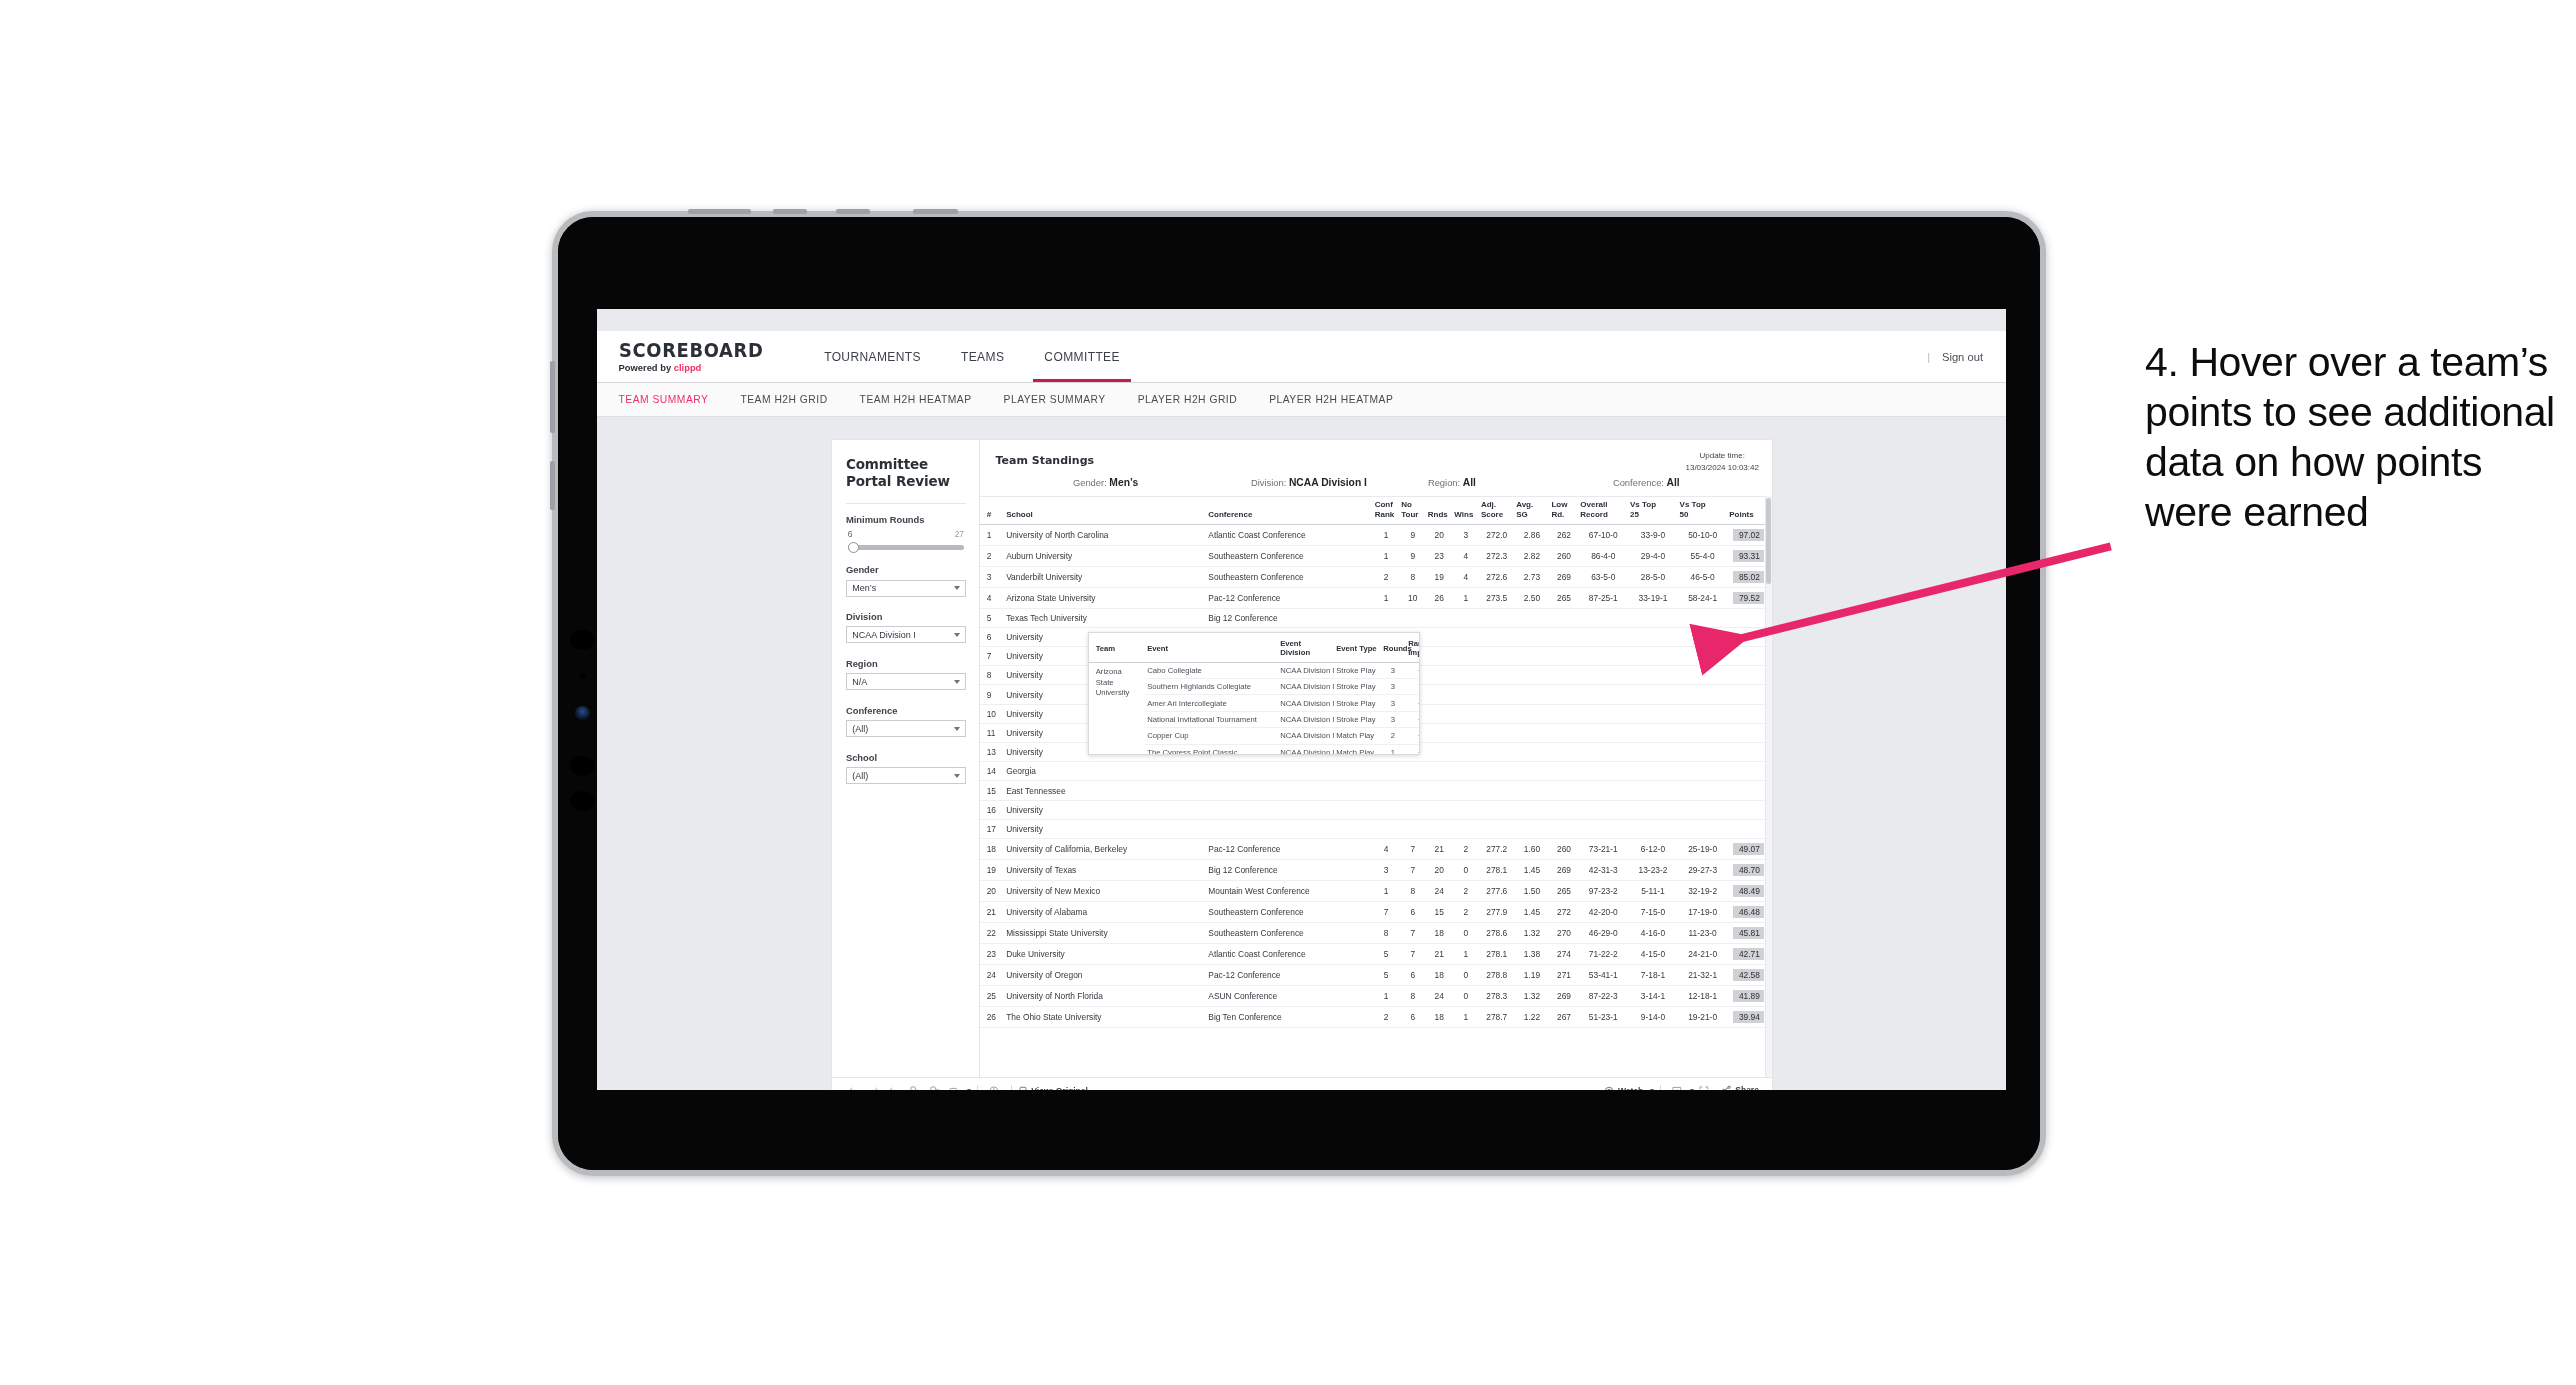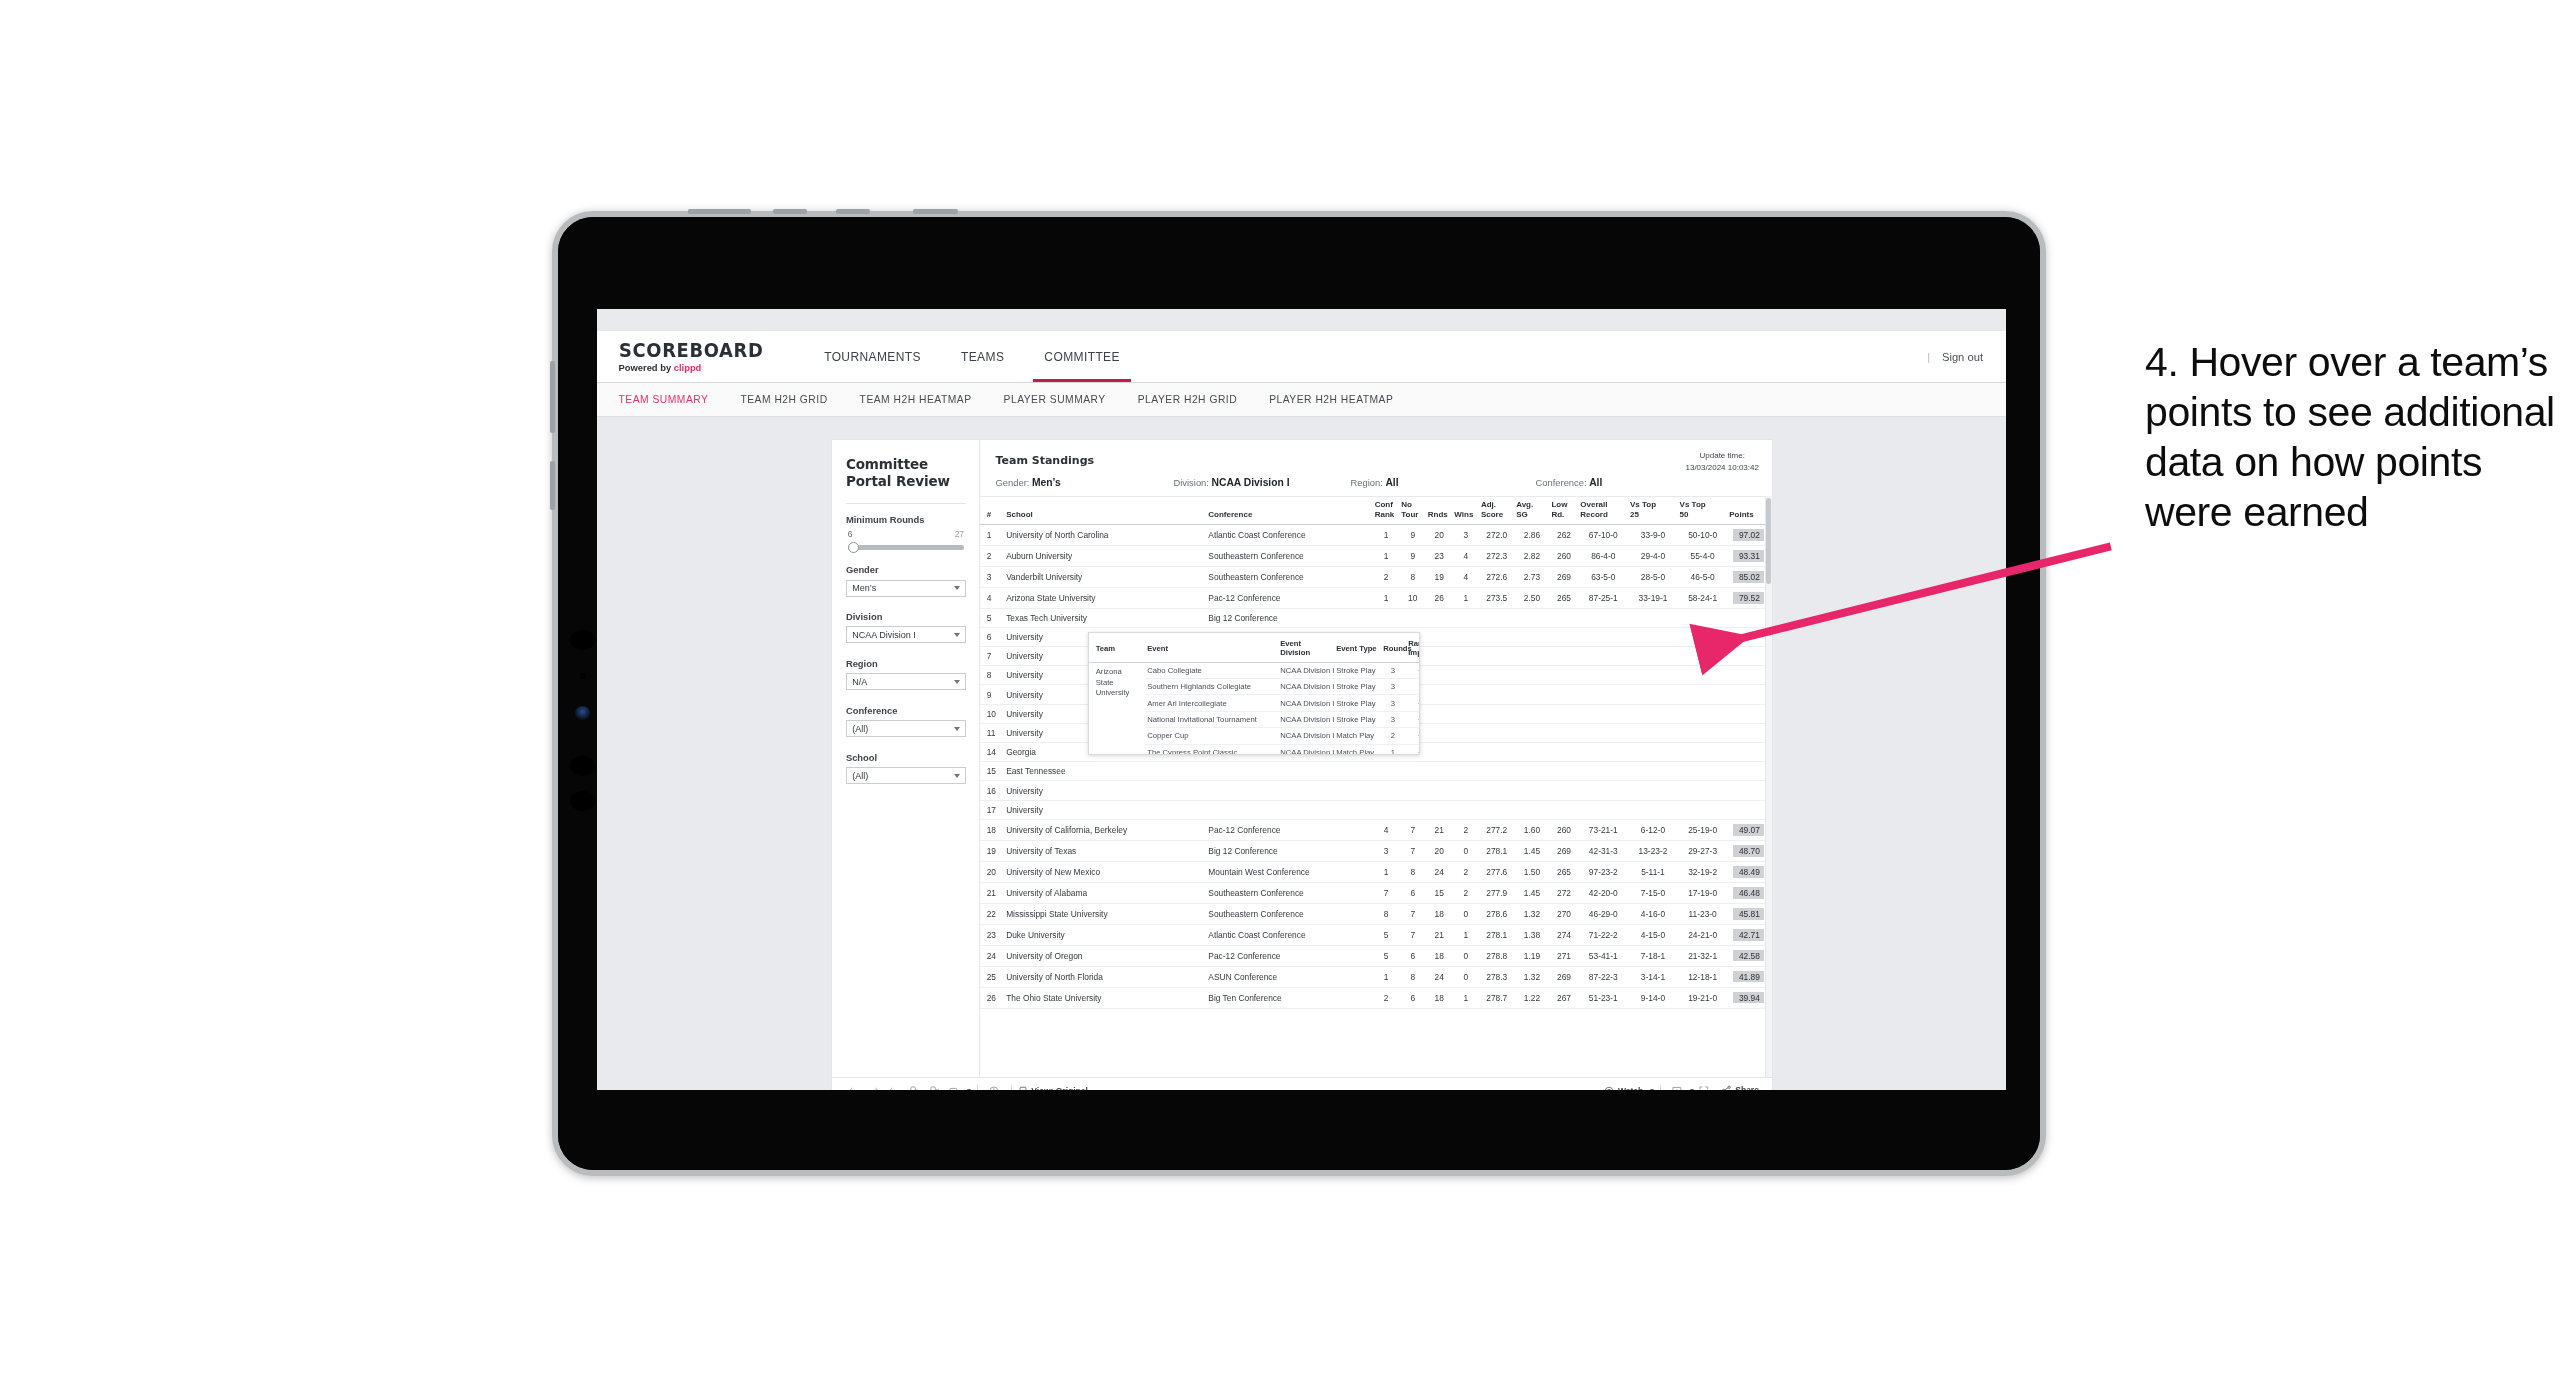--- a/index.html
+++ b/index.html
@@ -148,21 +148,21 @@
   .content { flex:1; min-width:0; display:flex; flex-direction:column; position:relative; }
   .content-head { padding: 14.4px 14.4px 0 16px; position:relative; }
   .stand-title {
     font-family:"DejaVu Sans", sans-serif;
     font-weight:700; font-size:11px; color:#2b3037;
   }
   .update-box {
     position:absolute; right:12.6px; top:10.8px; text-align:center;
     font-size:8px; color:#3f444b; line-height:1.42;
   }
-  .filters-row { display:flex; margin-top: 10px; font-size:9.4px; color:#6b7077; }
+  .filters-row { display:flex; margin-top: 10px; font-size:9.4px; color:#6b7077;justify-content:center; }
   .fr-item { margin-right:0; }
   .fr-item .v { color:#22262c; font-weight:700; font-size:10.3px; }
   .fr-1 { width:178px; }
   .fr-2 { width:177px; }
   .fr-3 { width:185px; }
 
   
   .tbl-scroll { flex:1; overflow:hidden; position:relative; margin-top: 8px; }
   table.standings { width:100%; border-collapse:collapse; table-layout:fixed; }
   table.standings th {
@@ -556,20 +556,36 @@
                           <td class="c-num3"></td>
                           <td class="c-num3"></td>
                           <td class="c-low"></td>
                           <td class="c-rec"></td>
                           <td class="c-t25"></td>
                           <td class="c-t50"></td>
                           <td class="c-pts pts-cell"></td>
                         </tr>
                         <tr>
                           <td class="c-rank">11</td>
+                          <td class="c-school">University</td>
+                          <td class="c-conf"></td>
+                          <td class="c-num"></td>
+                          <td class="c-num"></td>
+                          <td class="c-num"></td>
+                          <td class="c-num"></td>
+                          <td class="c-num3"></td>
+                          <td class="c-num3"></td>
+                          <td class="c-low"></td>
+                          <td class="c-rec"></td>
+                          <td class="c-t25"></td>
+                          <td class="c-t50"></td>
+                          <td class="c-pts pts-cell"></td>
+                        </tr>
+                        <tr>
+                          <td class="c-rank">13</td>
                           <td class="c-school">University</td>
                           <td class="c-conf"></td>
                           <td class="c-num"></td>
                           <td class="c-num"></td>
                           <td class="c-num"></td>
                           <td class="c-num"></td>
                           <td class="c-num3"></td>
                           <td class="c-num3"></td>
                           <td class="c-low"></td>
                           <td class="c-rec"></td>

